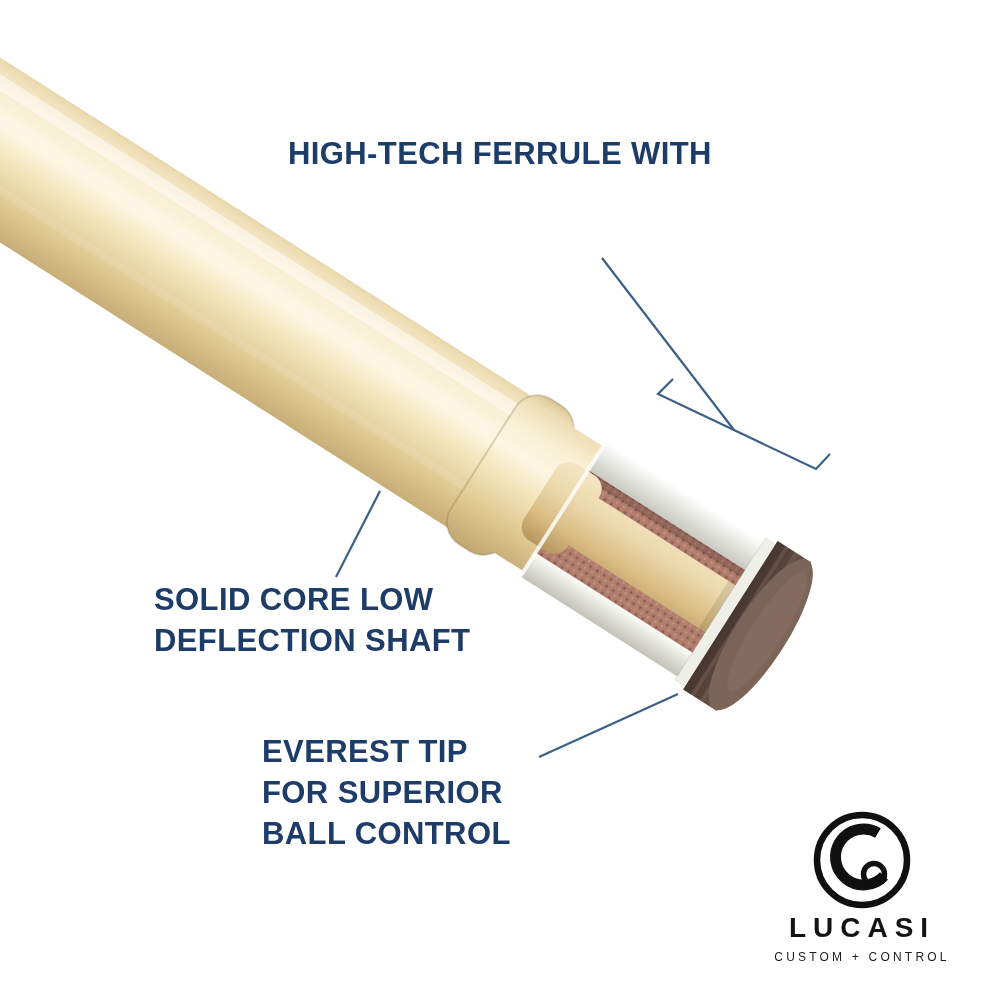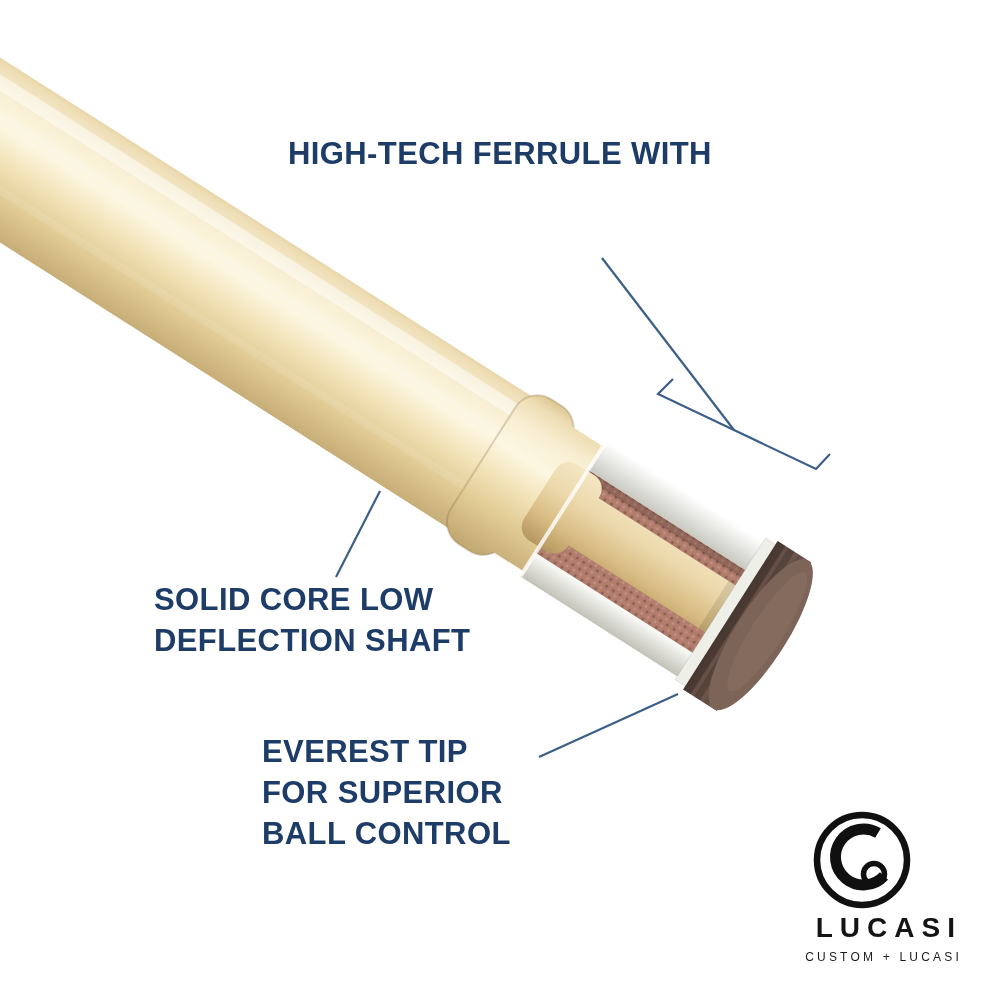--- a/index.html
+++ b/index.html
@@ -10,21 +10,21 @@
   .stage{position:absolute;inset:0;width:1000px;height:708px;}
   .cue-svg{position:absolute;left:0;top:0;}
   .note{
     position:absolute;color:#1d3c68;font-weight:700;font-size:31px;line-height:41px;
     letter-spacing:0.4px;white-space:nowrap;
   }
   .note-ferrule{left:288px;top:133px;}
   .note-shaft{left:154px;top:579px;}
   .note-tip{left:262px;top:731px;}
   .logo-text{
-    position:absolute;left:762px;top:912px;width:200px;text-align:right;color:#141414;
+    position:absolute;left:762px;top:912px;width:200px;text-align:center;color:#141414;
   }
   .brand{font-size:28px;font-weight:700;letter-spacing:7px;}
   .tagline{font-size:12px;font-weight:500;letter-spacing:3.2px;margin-top:6px;color:#1c1c1c;}
 </style>
 </head>
 <body>
 
 <div class="stage">
 
   <svg class="cue-svg" width="1000" height="1000" viewBox="0 0 1000 1000">
@@ -124,16 +124,16 @@
   </div>
 
   <div class="note note-tip">
     <div>EVEREST TIP</div>
     <div>FOR SUPERIOR</div>
     <div>BALL CONTROL</div>
   </div>
 
   <div class="logo-text">
     <div class="brand">LUCASI</div>
-    <div class="tagline">CUSTOM + LUCASI</div>
+    <div class="tagline">CUSTOM + CONTROL</div>
   </div>
 
 </div>
 
 </body></html>

